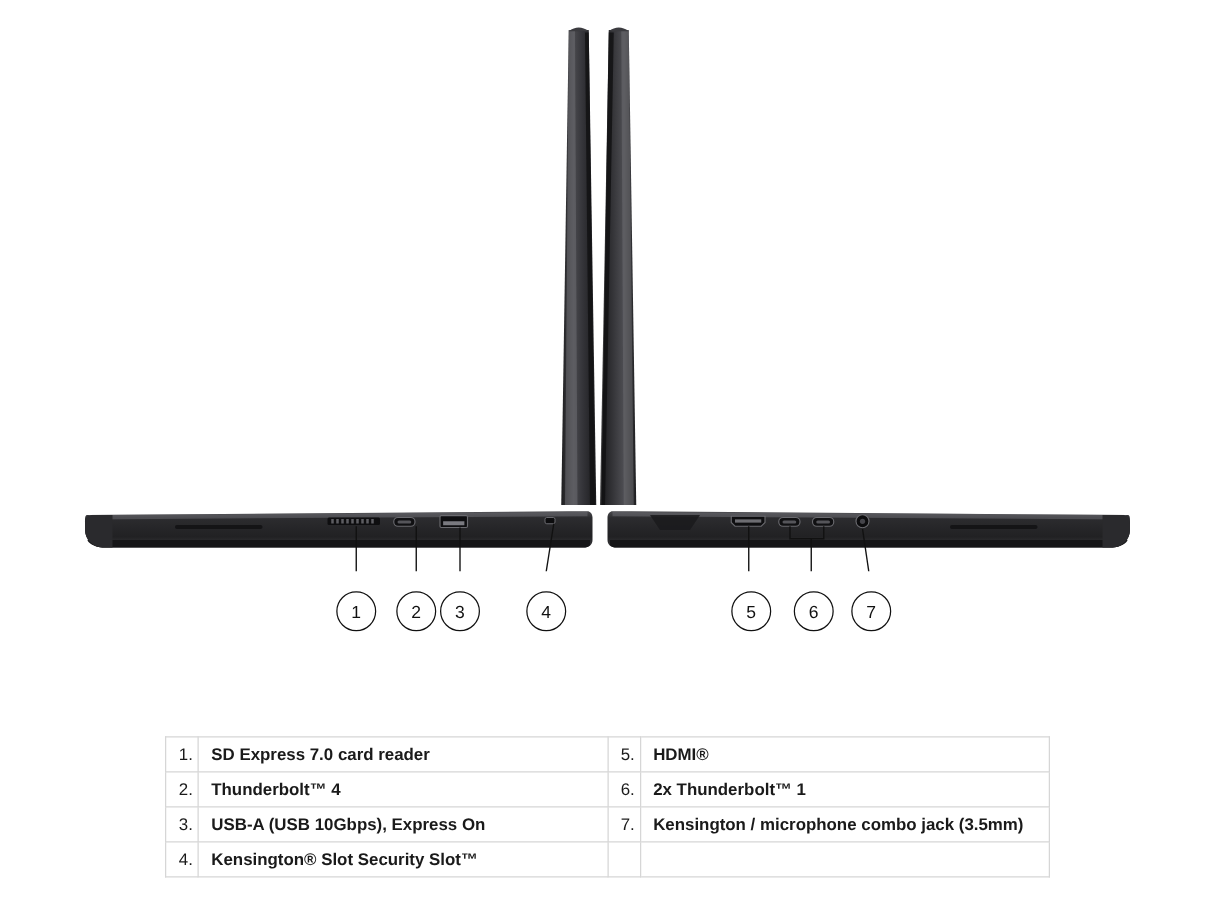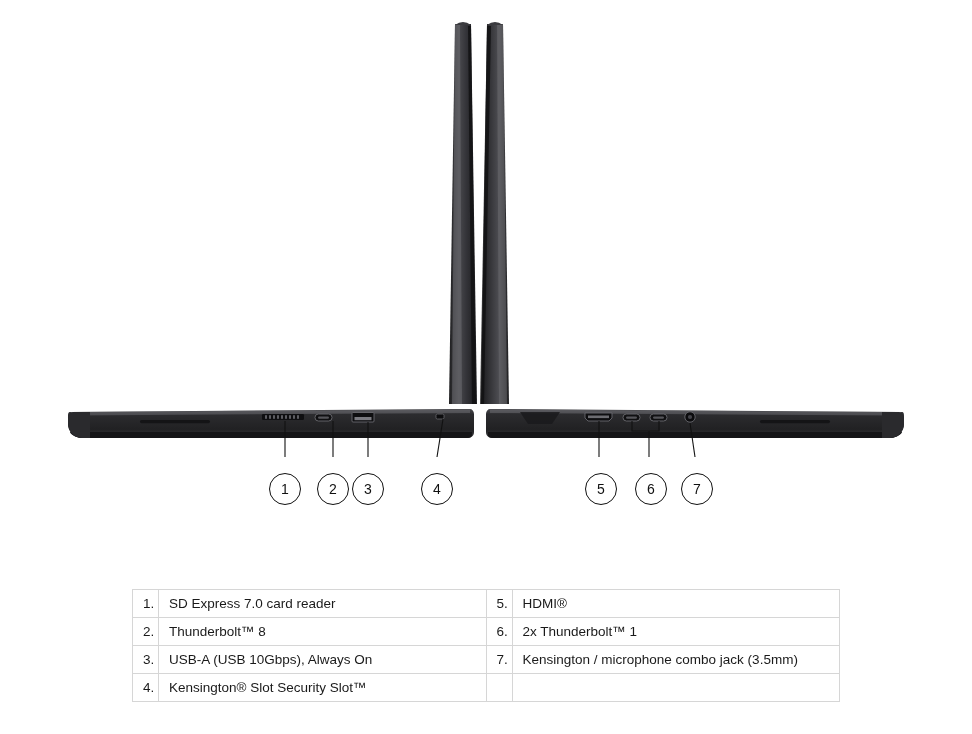--- a/index.html
+++ b/index.html
@@ -65,20 +65,21 @@
   td.num {
     width: 26px;
     padding-left: 10px;
     padding-right: 0;
     border-right: none;
     text-align: left;
   }
   td.txt {
     border-left: none;
     padding-left: 6px;
+    font-weight: bold;
   }
   td.empty { border-color: #d6d6d6; }
   .col-left-num { width: 28px; }
 </style>
 </head>
 <body>
 
 <div id="page">
 
   <div id="illustration">
@@ -244,27 +245,27 @@
   <table id="legend">
     <tbody>
       <tr>
         <td class="num col-left-num">1.</td>
         <td class="txt">SD Express 7.0 card reader</td>
         <td class="num">5.</td>
         <td class="txt">HDMI®</td>
       </tr>
       <tr>
         <td class="num col-left-num">2.</td>
-        <td class="txt">Thunderbolt™ 8</td>
+        <td class="txt">Thunderbolt™ 4</td>
         <td class="num">6.</td>
         <td class="txt">2x Thunderbolt™ 1</td>
       </tr>
       <tr>
         <td class="num col-left-num">3.</td>
-        <td class="txt">USB-A (USB 10Gbps), Always On</td>
+        <td class="txt">USB-A (USB 10Gbps), Express On</td>
         <td class="num">7.</td>
         <td class="txt">Kensington / microphone combo jack (3.5mm)</td>
       </tr>
       <tr>
         <td class="num col-left-num">4.</td>
         <td class="txt">Kensington® Slot Security Slot™</td>
         <td class="num empty"></td>
         <td class="txt empty"></td>
       </tr>
     </tbody>

